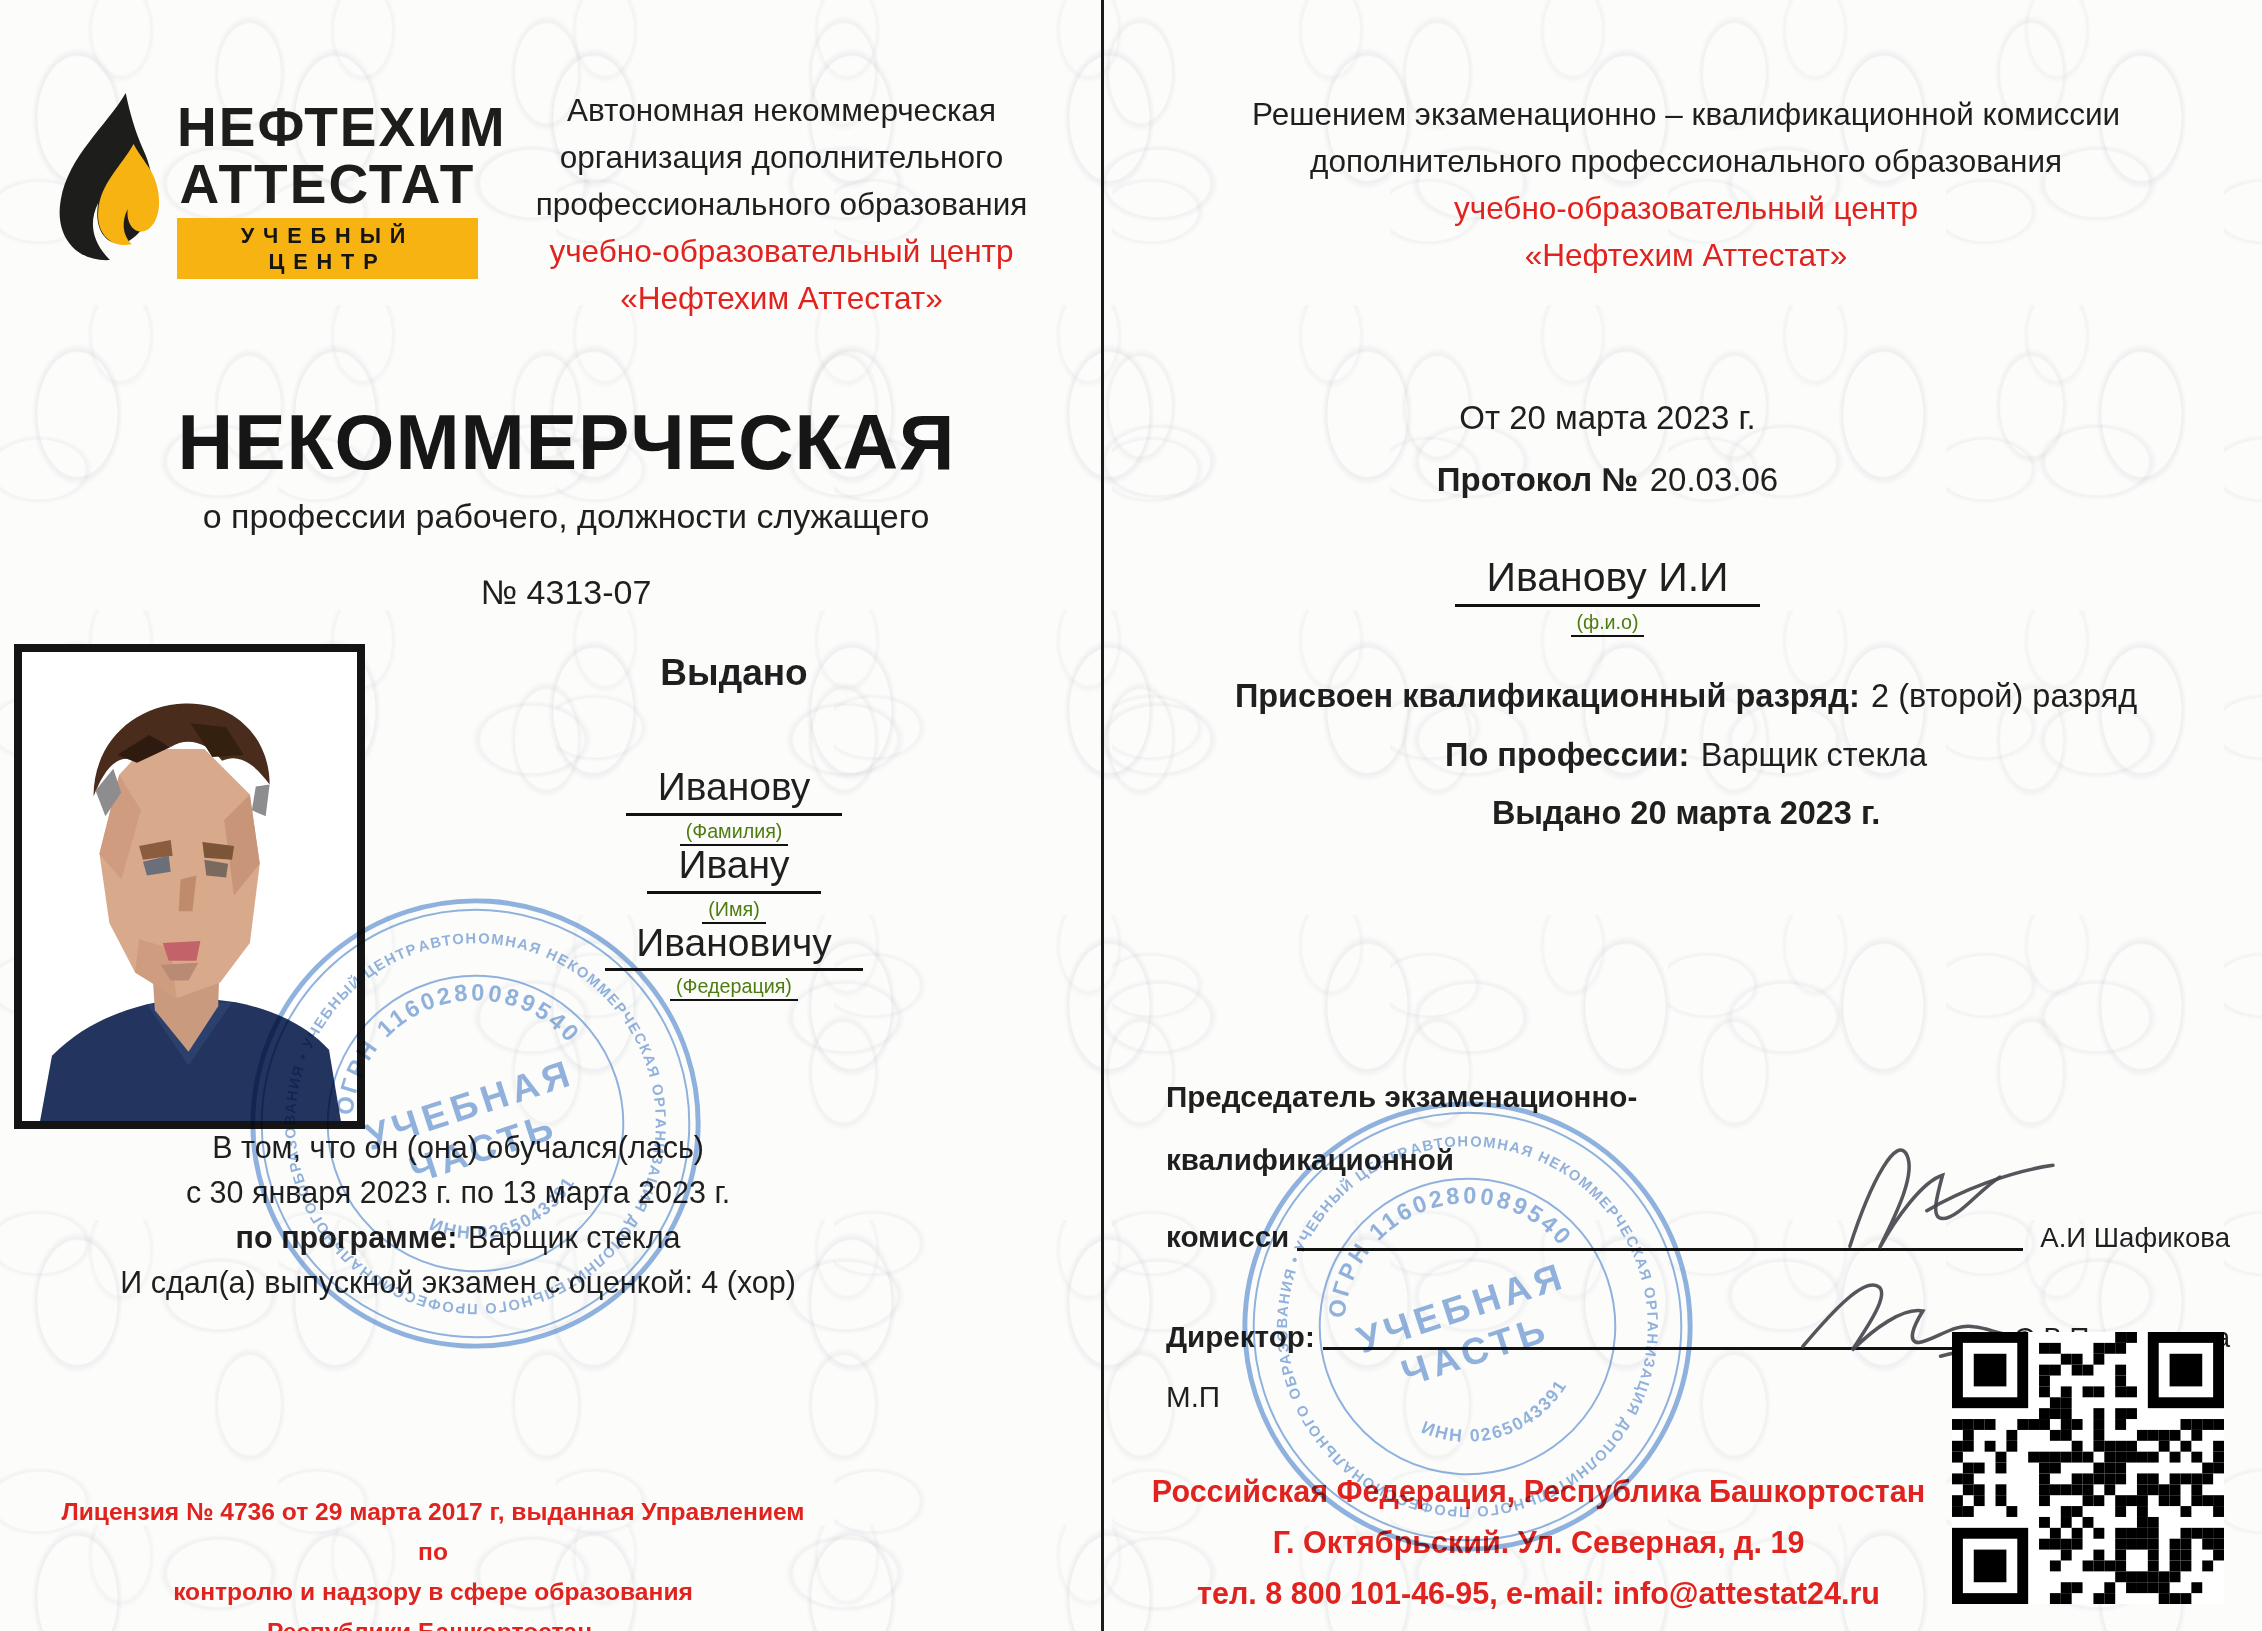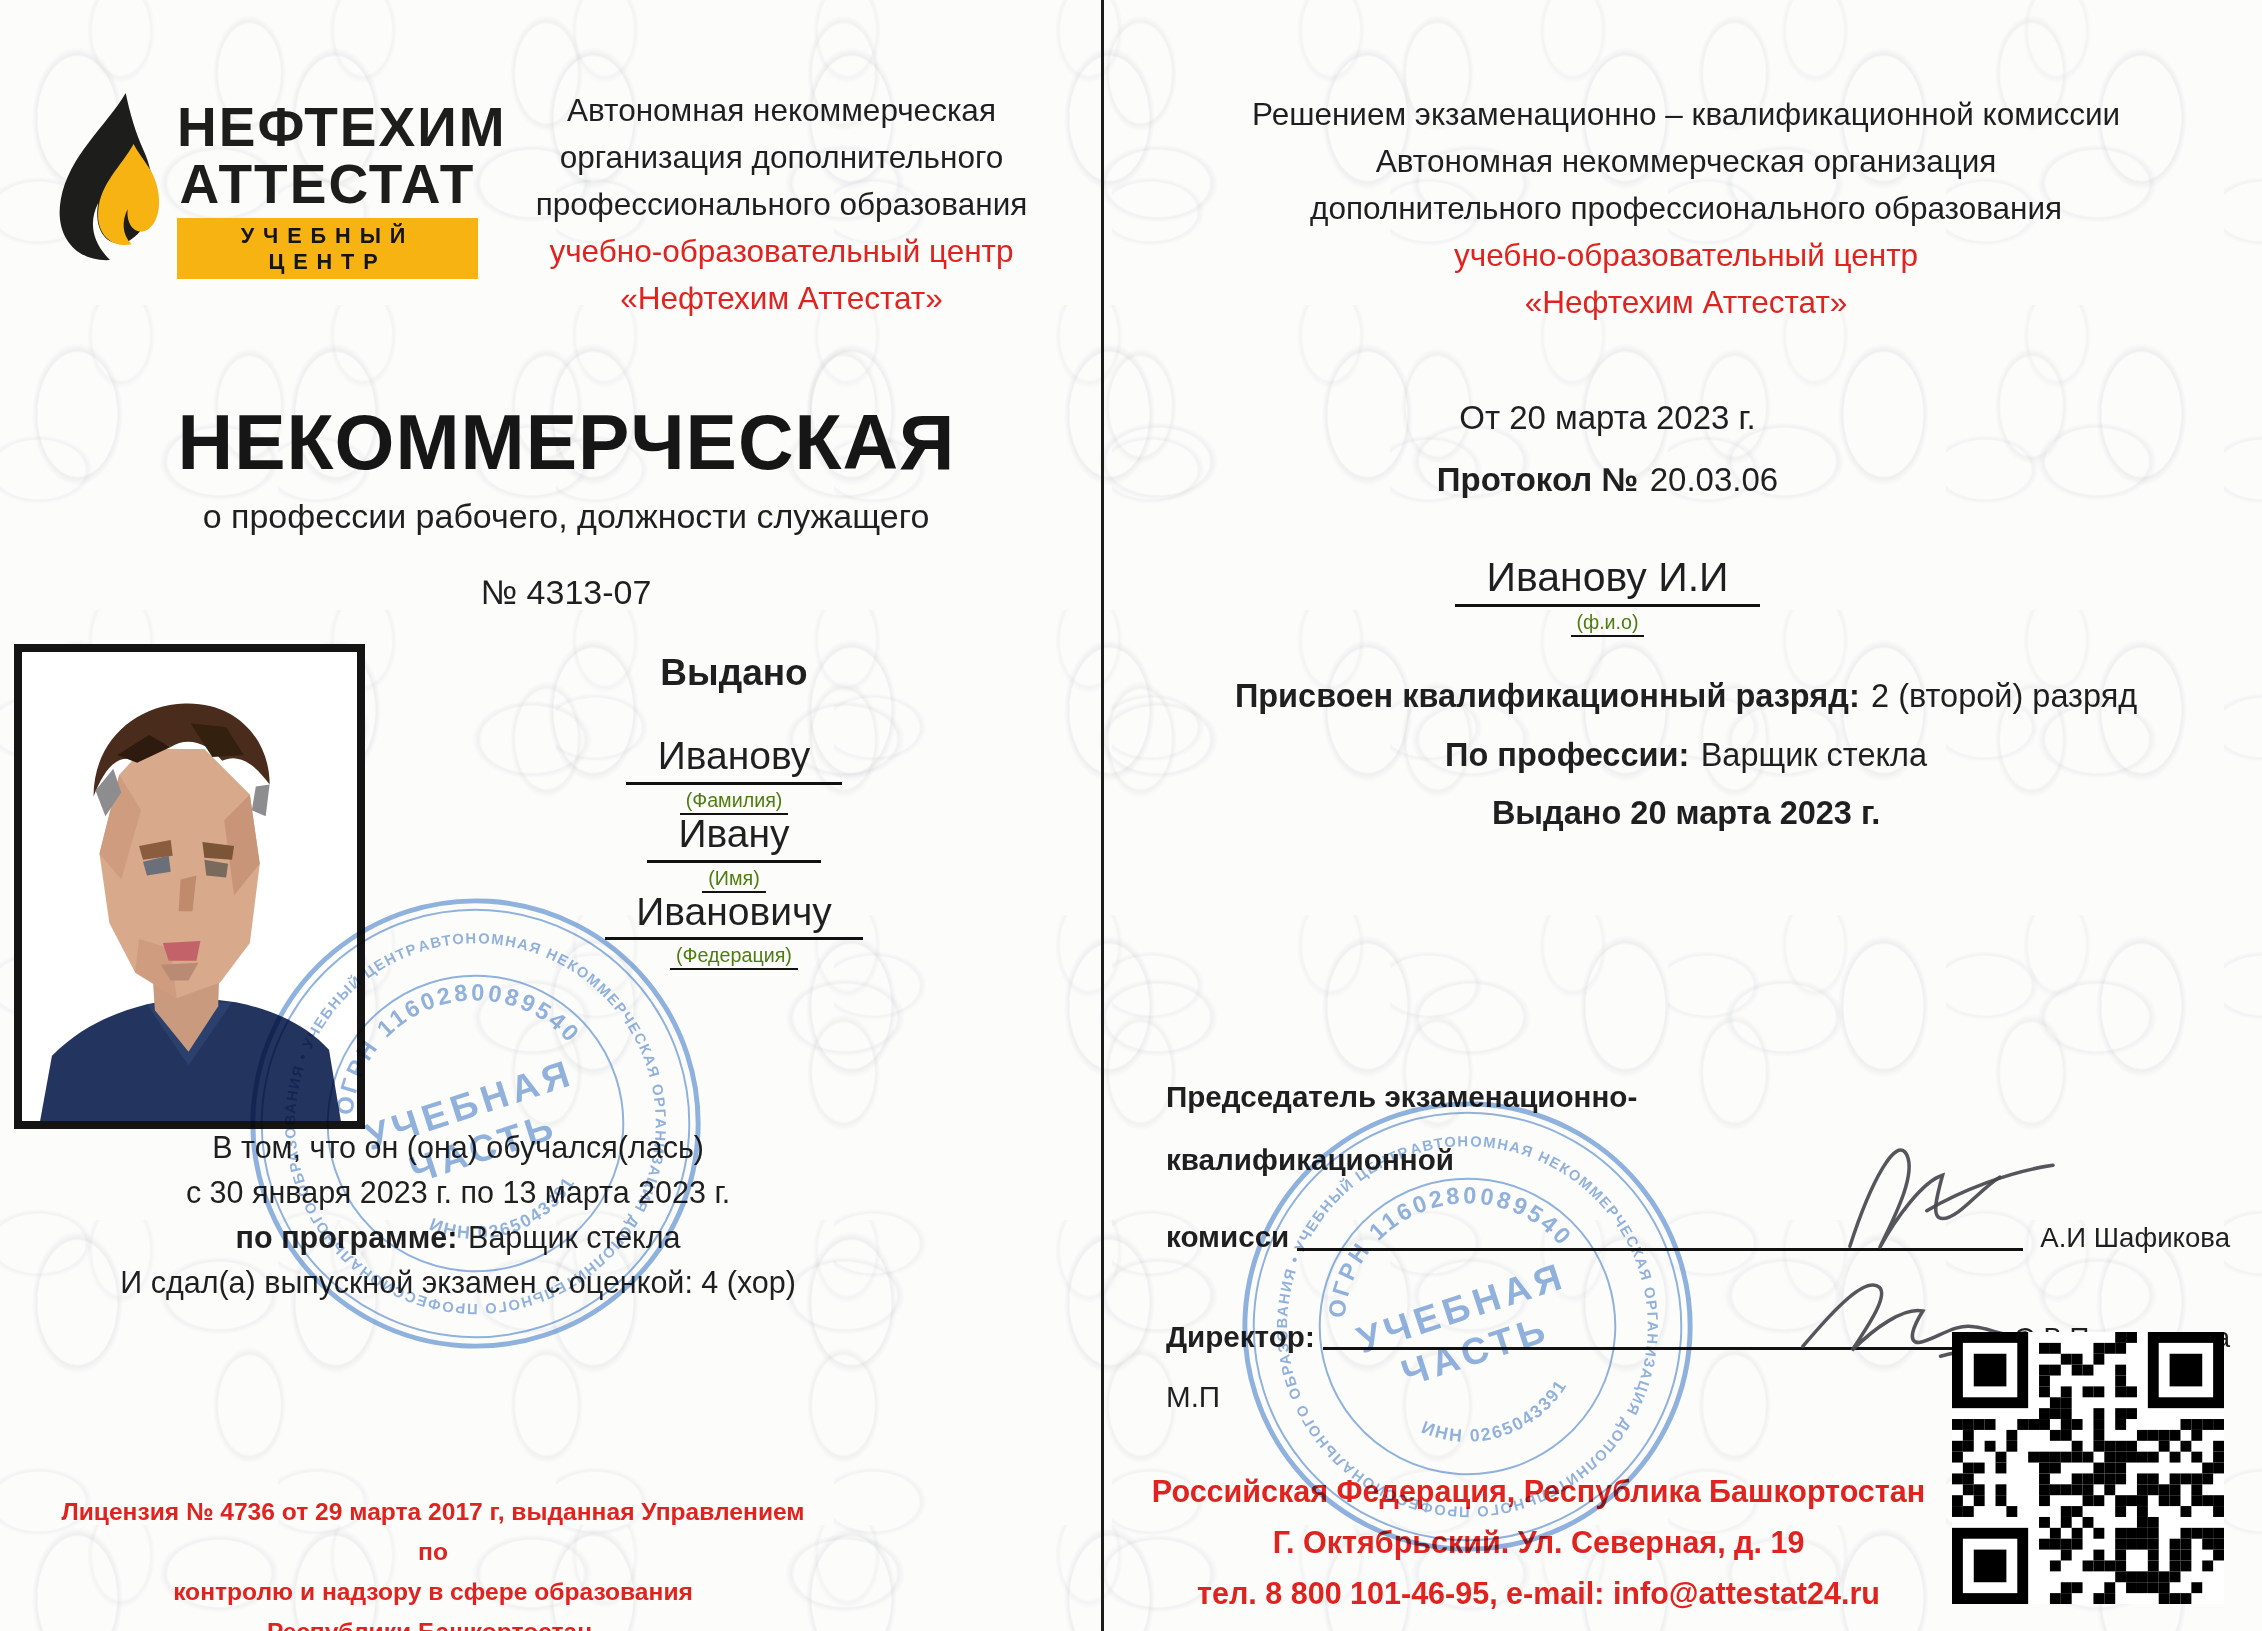--- a/index.html
+++ b/index.html
@@ -28,21 +28,21 @@
   .title { position:absolute; left:69px; top:398px; width:995px; text-align:center; font-size:77px; font-weight:800; letter-spacing:1px; color:#161616; }
   .subtitle { position:absolute; left:39px; top:497px; width:1054px; text-align:center; font-size:34px; }
   .cert-number { position:absolute; left:39px; top:573px; width:1054px; text-align:center; font-size:34px; }
   .photo { position:absolute; left:13.8px; top:644px; width:351px; height:485px; background:#fff; border:8.9px solid #141414; }
   .photo svg { position:absolute; inset:0; width:100%; height:100%; }
   .names { position:absolute; left:419px; top:652px; width:630px; text-align:center; }
   .issued { font-size:37px; font-weight:700; }
   .uline { display:inline-block; border-bottom:3px solid #111; padding:0 31.5px 3.9px; }
   .big { font-size:39px; }
   .cap { font-size:19.7px; border-bottom:2px solid #111; padding:0 5.9px 2px; color:#4d7c0f; }
-  .name-row { margin-top:40px; }
+  .name-row { margin-top:71px; }
   .cap-row { margin-top:3.9px; }
   .name-row + .cap-row + .name-row { margin-top:0; }
   .nm2 { margin-top:21.7px; } .nm3 { margin-top:23.6px; }
   .body-block { position:absolute; left:24.6px; top:1125px; width:867px; text-align:center; font-size:30.5px; line-height:45px; }
   .b { font-weight:700; }
   .license { position:absolute; left:49px; top:1492px; width:768px; text-align:center; font-size:24.6px; line-height:40px; font-weight:700; color:#e0231e; }
 
   
   .r-header { position:absolute; left:29.6px; top:91px; width:1103px; text-align:center; font-size:31.5px; line-height:47px; }
   .proto-block { position:absolute; left:0; top:399px; width:1005px; text-align:center; }
@@ -174,21 +174,20 @@
         <text class="sc" x="235" y="228">УЧЕБНАЯ</text>
         <text class="sc" x="235" y="274">ЧАСТЬ</text>
       </g>
     </svg>
   </section>
 
   <section class="page right">
 
     <div class="r-header">
       <div>Решением экзаменационно – квалификационной комиссии</div>
-      <div>Автономная некоммерческая организация</div>
       <div>дополнительного профессионального образования</div>
       <div class="red">учебно-образовательный центр</div>
       <div class="red">«Нефтехим Аттестат»</div>
     </div>
 
     <div class="proto-block">
       <div class="date-line">От 20 марта 2023 г.</div>
       <div class="protocol-line"><span class="b">Протокол №</span><span class="val">20.03.06</span></div>
       <div class="fio-row"><span class="uline fio">Иванову И.И</span></div>
       <div class="cap-row"><span class="cap">(ф.и.о)</span></div>

